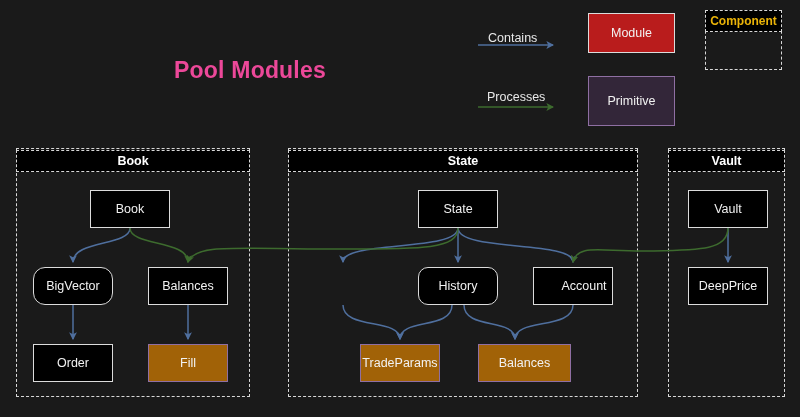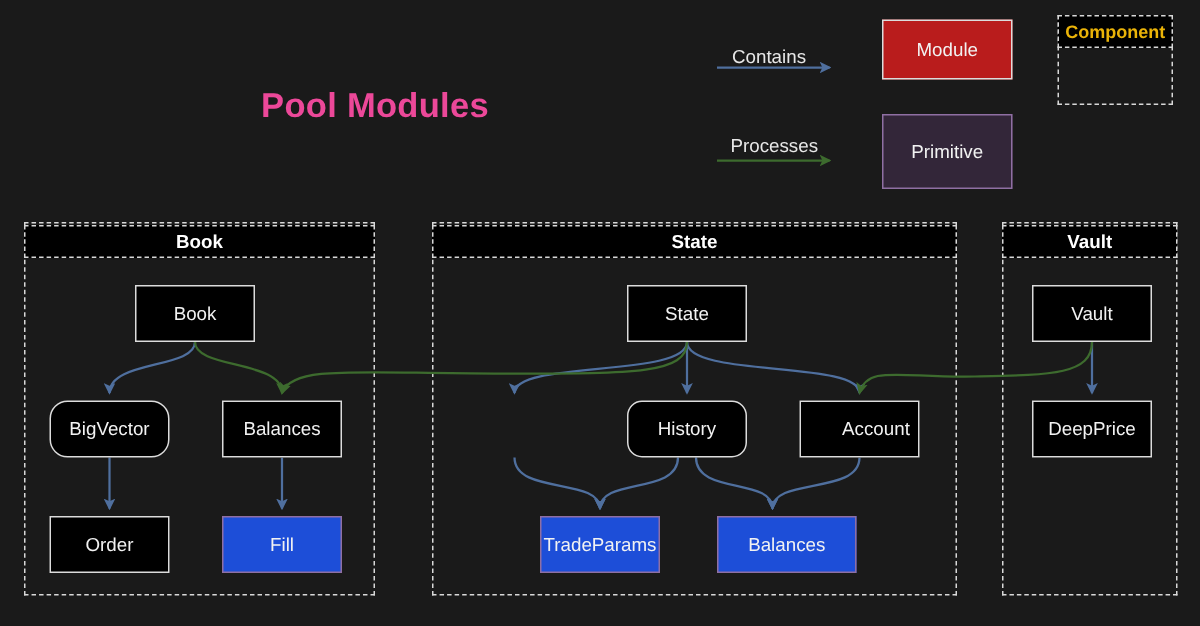--- a/index.html
+++ b/index.html
@@ -134,21 +134,21 @@
     font-size: 12.5px;
     color: #f2f2f2;
     white-space: nowrap;
     z-index: 3;
   }
   .node.module {
     background: #000000;
     border: 1.5px solid #dcdcdc;
   }
   .node.primitive {
-    background: #1d4ed8;
+    background: #a16207;
     border: 1.5px solid #8f6fa3;
     text-align: center;
   }
 
   
   #node-book      { left: 90px;  top: 190px; }
   #node-bigvector { left: 33px;  top: 267px; border-radius: 12px; }
   #node-orderinfo { left: 148px; top: 267px; }
   #node-order     { left: 33px;  top: 344px; }
   #node-fill      { left: 148px; top: 344px; }

